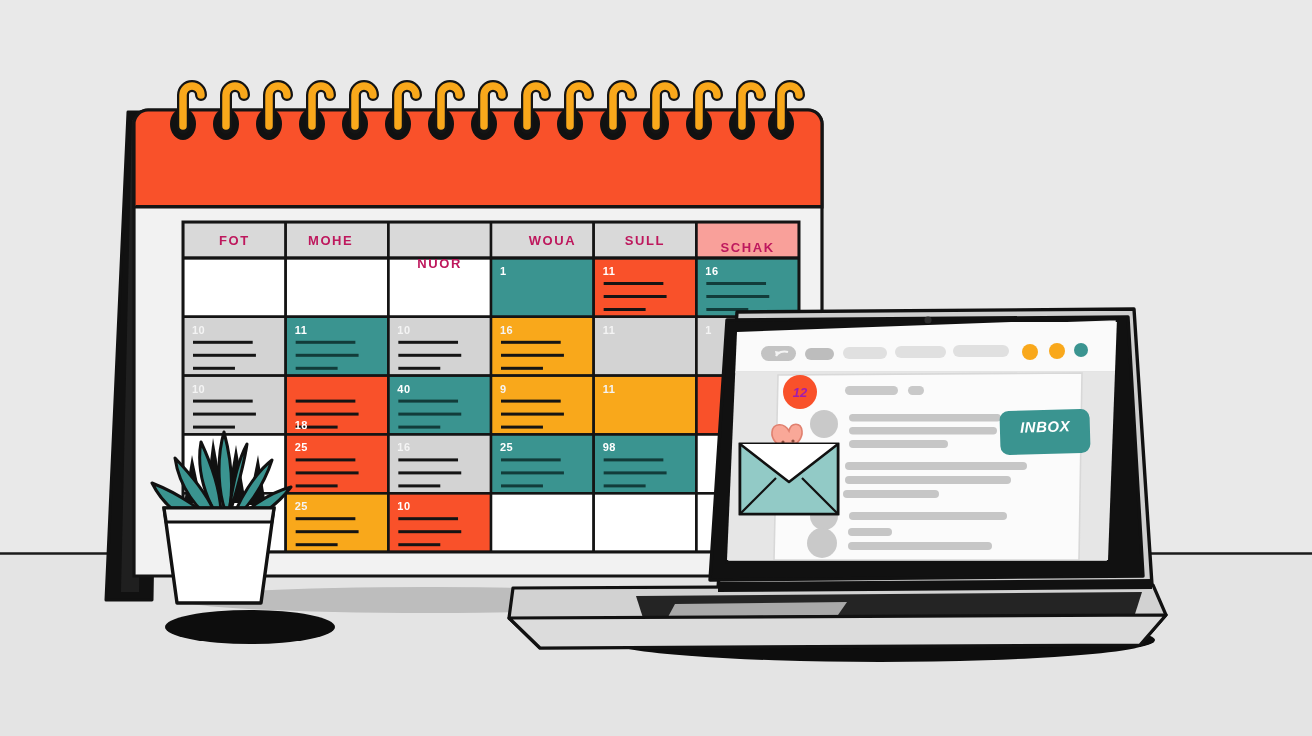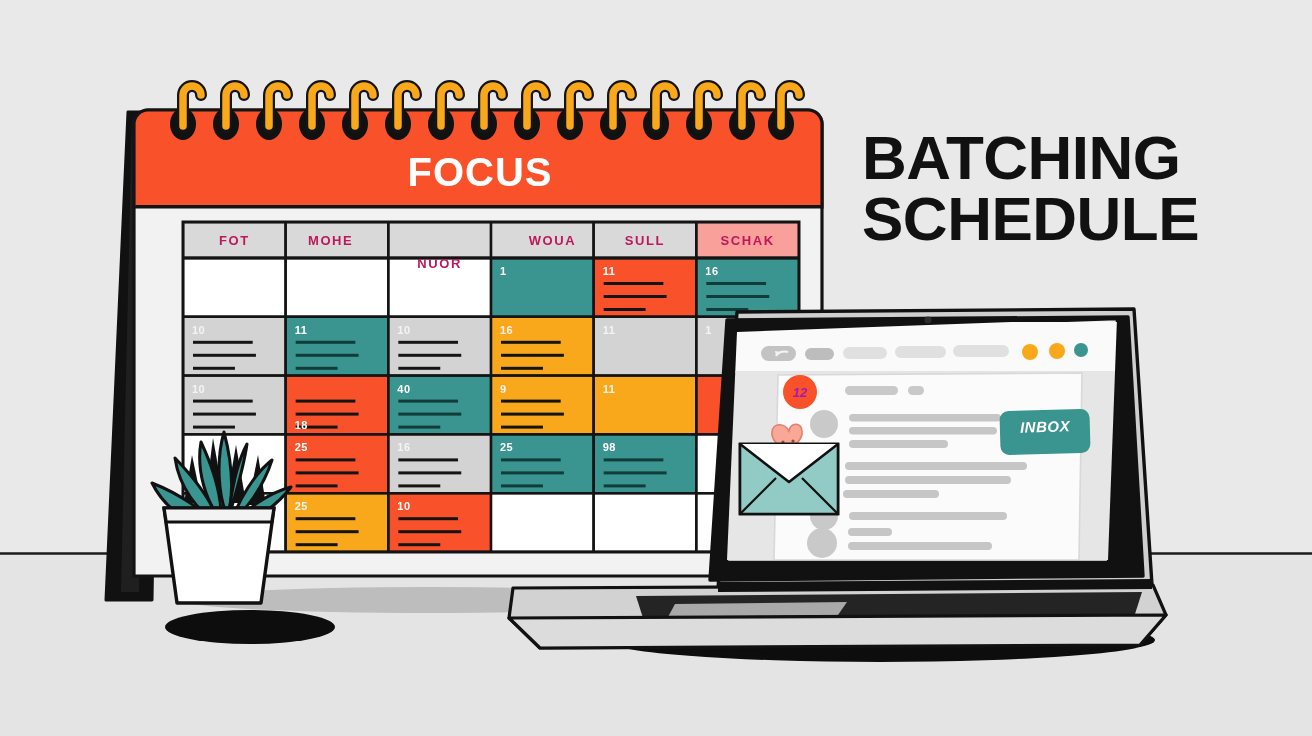--- a/index.html
+++ b/index.html
@@ -390,34 +390,29 @@
       </g>
 
       <path d="M513 588 L1153 585 L1166 615 L1140 645 L540 648 L509 618 Z" fill="#d2d2d2" stroke="#111111" stroke-width="3.2" stroke-linejoin="round"></path>
       <path d="M636 596 L1142 592 L1135 614 L643 618 Z" fill="#111111" opacity="0.9"></path>
       <path d="M675 604 L847 602 L838 615 L668 617 Z" fill="#a9a9a9"></path>
       <path d="M509 618 L540 648 L1140 645 L1166 615 Z" fill="#dcdcdc" stroke="#111111" stroke-width="3.2" stroke-linejoin="round"></path>
       <path d="M718 582 L1152 579 L1152 589 L718 592 Z" fill="#111111"></path>
     </g>
   </svg>
 
-  <div class="headline">
-    <span class="l1">BATCHING</span>
-    <span class="l2">SCHEDULE</span>
-  </div>
-
-  <div class="focus-label">FOCUS</div>
+
 
   <div id="day-labels">
       <div class="daylabel" style="left: 183px; top: 233px; width: 102.667px;">FOT</div>
       <div class="daylabel" style="left: 285.667px; top: 233px; width: 90px;">MOHE</div>
       <div class="daylabel" style="left: 388.333px; top: 233px; width: 102.667px; margin-top: 23px;">NUOR</div>
       <div class="daylabel" style="left: 491px; top: 233px; width: 123px;">WOUA</div>
       <div class="daylabel" style="left: 593.667px; top: 233px; width: 102.667px;">SULL</div>
-      <div class="daylabel" style="left: 696.333px; top: 233px; width: 102.667px;">SCHAK</div>
+      <div class="daylabel" style="left: 696.333px; top: 240px; width: 102.667px;">SCHAK</div>
     </div>
   <div id="date-numbers">
       <div class="datenum" style="left: 500px; top: 265px;">1</div>
       <div class="datenum" style="left: 602.667px; top: 265px;">11</div>
       <div class="datenum" style="left: 705.333px; top: 265px;">16</div>
       <div class="datenum dark" style="left: 192px; top: 323.8px;">10</div>
       <div class="datenum" style="left: 294.667px; top: 323.8px;">11</div>
       <div class="datenum dark" style="left: 397.333px; top: 323.8px;">10</div>
       <div class="datenum dark" style="left: 500px; top: 323.8px;">16</div>
       <div class="datenum dark" style="left: 602.667px; top: 323.8px;">11</div>

